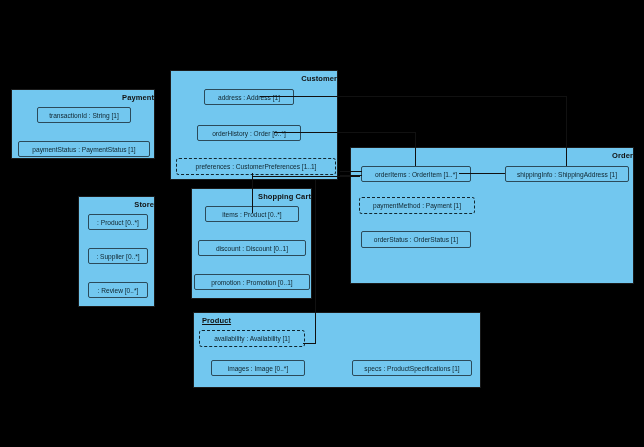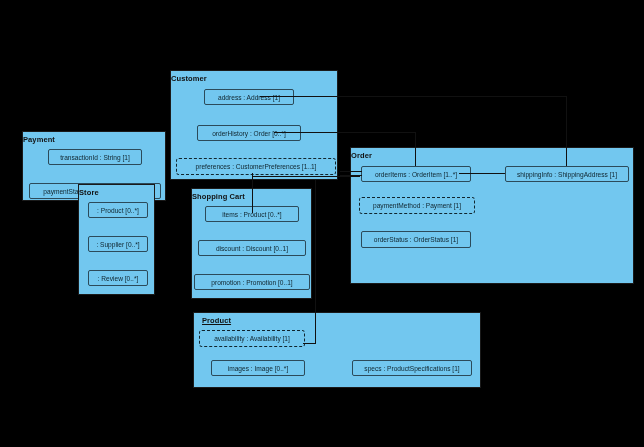--- a/index.html
+++ b/index.html
@@ -24,21 +24,21 @@
     background: #72c7ef;
     border: 1.5px solid #1a1a1a;
     box-sizing: border-box;
     z-index: 3;
   }
   .cls-title {
     position: absolute;
     left: 0;
     right: 0;
     top: 3px;
-    text-align: left;
+    text-align: right;
     font-size: 7.5px;
     font-weight: bold;
     color: #111111;
     letter-spacing: 0.1px;
     line-height: 10px;
   }
   .cls-title.left {
     text-align: left;
     left: 8px;
     right: auto;
@@ -84,39 +84,39 @@
     <div class="lnk h over" style="left: 274px; top: 132px; width: 142px;"></div>
     <div class="lnk v over" style="left: 415px; top: 132px; height: 34px;"></div>
     <div class="lnk v over" style="left: 252px; top: 173px; height: 4px;"></div>
     <div class="lnk h over" style="left: 252px; top: 176px; width: 108px;"></div>
     <div class="lnk v over" style="left: 252px; top: 176px; height: 37px;"></div>
     <div class="lnk v over" style="left: 315px; top: 180px; height: 164px;"></div>
     <div class="lnk h over" style="left: 303px; top: 343px; width: 13px;"></div>
     <div class="lnk h over" style="left: 459px; top: 173px; width: 46px;"></div>
     <div class="lnk h over" style="left: 340px; top: 171px; width: 22px;"></div>
     <div class="lnk h over" style="left: 340px; top: 175px; width: 22px;"></div>
-    <div class="cls" style="left: 22px; top: 89px; width: 144px; height: 70px; margin-top: 42px;">
+    <div class="cls" style="left: 11px; top: 89px; width: 144px; height: 70px;">
       <div class="cls-title">Payment</div>
       <div class="attr" style="left: 25px; top: 17px; width: 94px; height: 16px;">transactionId : String [1]</div>
       <div class="attr" style="left: 6px; top: 51px; width: 132px; height: 16px;">paymentStatus : PaymentStatus [1]</div>
     </div>
     <div class="cls" style="left: 170px; top: 70px; width: 168px; height: 110px;">
       <div class="cls-title">Customer</div>
       <div class="attr" style="left: 33px; top: 18px; width: 90px; height: 16px;">address : Address [1]</div>
       <div class="attr" style="left: 26px; top: 54px; width: 104px; height: 16px;">orderHistory : Order [0..*]</div>
       <div class="attr dashed" style="left: 5px; top: 87px; width: 160px; height: 17px;">preferences : CustomerPreferences [1..1]</div>
     </div>
     <div class="cls" style="left: 350px; top: 147px; width: 284px; height: 137px;">
       <div class="cls-title">Order</div>
       <div class="attr" style="left: 10px; top: 18px; width: 110px; height: 16px;">orderItems : OrderItem [1..*]</div>
       <div class="attr" style="left: 154px; top: 18px; width: 124px; height: 16px;">shippingInfo : ShippingAddress [1]</div>
       <div class="attr dashed" style="left: 8px; top: 49px; width: 116px; height: 17px;">paymentMethod : Payment [1]</div>
       <div class="attr" style="left: 10px; top: 83px; width: 110px; height: 17px;">orderStatus : OrderStatus [1]</div>
     </div>
-    <div class="cls" style="left: 78px; top: 184px; width: 77px; height: 111px;">
+    <div class="cls" style="left: 78px; top: 196px; width: 77px; height: 111px;">
       <div class="cls-title">Store</div>
       <div class="attr" style="left: 9px; top: 17px; width: 60px; height: 16px;">: Product [0..*]</div>
       <div class="attr" style="left: 9px; top: 51px; width: 60px; height: 16px;">: Supplier [0..*]</div>
       <div class="attr" style="left: 9px; top: 85px; width: 60px; height: 16px;">: Review [0..*]</div>
     </div>
     <div class="cls" style="left: 191px; top: 188px; width: 121px; height: 111px;">
       <div class="cls-title">Shopping Cart</div>
       <div class="attr" style="left: 13px; top: 17px; width: 94px; height: 16px;">items : Product [0..*]</div>
       <div class="attr" style="left: 6px; top: 51px; width: 108px; height: 16px;">discount : Discount [0..1]</div>
       <div class="attr" style="left: 2px; top: 85px; width: 116px; height: 16px;">promotion : Promotion [0..1]</div>

